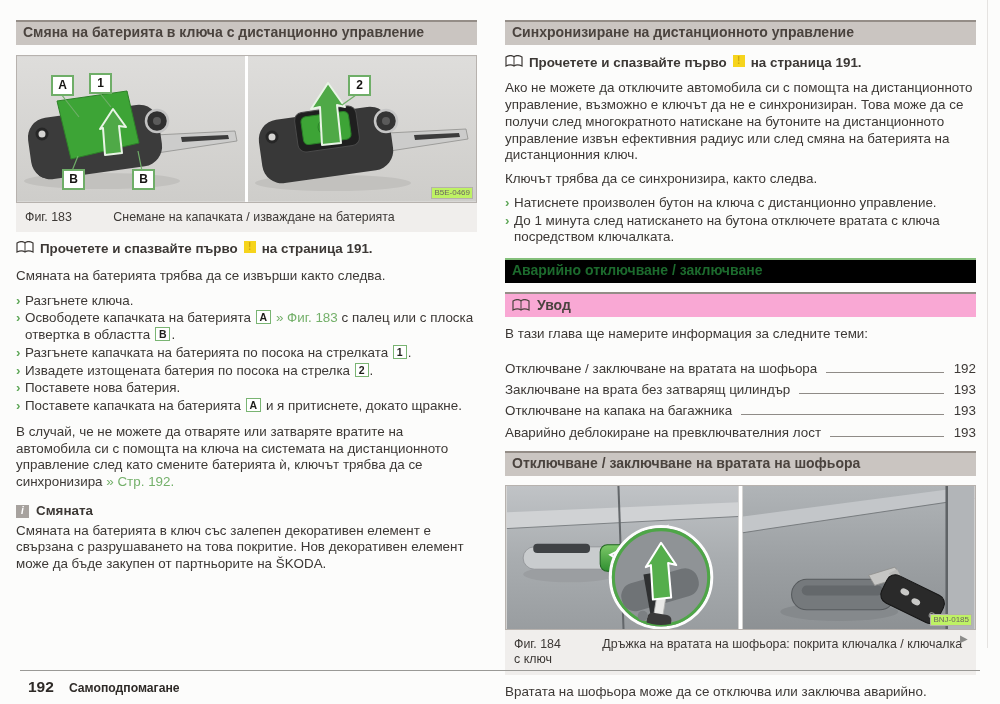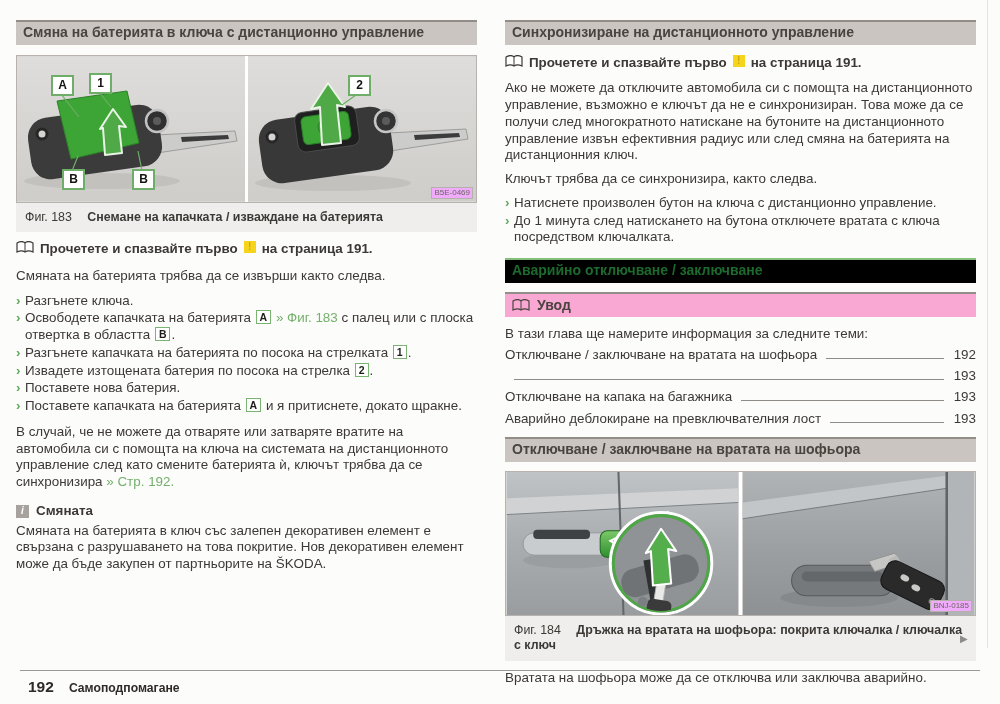--- a/index.html
+++ b/index.html
@@ -33,27 +33,27 @@
   }
   .fig-panel{flex:1;position:relative;background:#d9d8d6;}
   .fig-panel svg{display:block;width:100%;height:100%;}
   .fig-label{
     position:absolute;width:19px;height:17px;background:#fff;
     border:2px solid #6fae68;color:#161412;font-weight:bold;font-size:12px;
     display:flex;align-items:center;justify-content:center;line-height:1;
   }
   .code-badge{
     position:absolute;right:3px;bottom:3px;font-size:8px;color:#6d6762;
-    background:#f0abfc;border:1px solid #b5b0ac;padding:0 2px;line-height:10px;
+    background:#bef264;border:1px solid #b5b0ac;padding:0 2px;line-height:10px;
   }
   .caption-bar{
     background:#f0eeec;padding:7px 9px 7px 9px;font-size:12.4px;margin-bottom:9px;
   }
   .caption-prefix{margin-right:12px;}
-  .caption-text{font-weight:bold;}
+  .caption-text{font-weight:normal;margin-left:26px;}
 
   .read-first{
     display:flex;align-items:flex-start;gap:6px;font-weight:bold;font-size:13.4px;
     margin-bottom:10px;white-space:nowrap;
   }
   .warn-sq{
     display:inline-flex;width:12px;height:12px;background:#f6d41c;
     color:#cfa90e;font-weight:bold;font-size:10px;align-items:center;
     justify-content:center;line-height:1;
   }
@@ -234,29 +234,30 @@
   <div class="green-header">Аварийно отключване / заключване</div>
 
   <div class="sub-header">
     <svg class="book-icon" width="18" height="13" viewBox="0 0 18 13">
       <path d="M1,2 C4,0.2 7,0.2 9,1.8 C11,0.2 14,0.2 17,2 L17,11 C14,9.6 11,9.6 9,11 C7,9.6 4,9.6 1,11 Z" fill="none" stroke="#4a433e" stroke-width="1.2"></path>
       <line x1="9" y1="1.8" x2="9" y2="11" stroke="#4a433e" stroke-width="1"></line>
     </svg>
     <span>Увод</span>
   </div>
 
-  <p class="para" style="margin-bottom:4px;">В тази глава ще намерите информация за следните теми:</p>
+  <p class="para" style="margin-bottom:18px;">В тази глава ще намерите информация за следните теми:</p>
 
   <div class="toc">
       <div class="toc-row">
         <span>Отключване / заключване на вратата на шофьора</span>
         <span class="toc-leader"></span>
         <span class="toc-page">192</span>
       </div>
       <div class="toc-row">
+        <span>Заключване на врата без затварящ цилиндър</span>
         <span class="toc-leader"></span>
         <span class="toc-page">193</span>
       </div>
       <div class="toc-row">
         <span>Отключване на капака на багажника</span>
         <span class="toc-leader"></span>
         <span class="toc-page">193</span>
       </div>
       <div class="toc-row">
         <span>Аварийно деблокиране на превключвателния лост</span>

